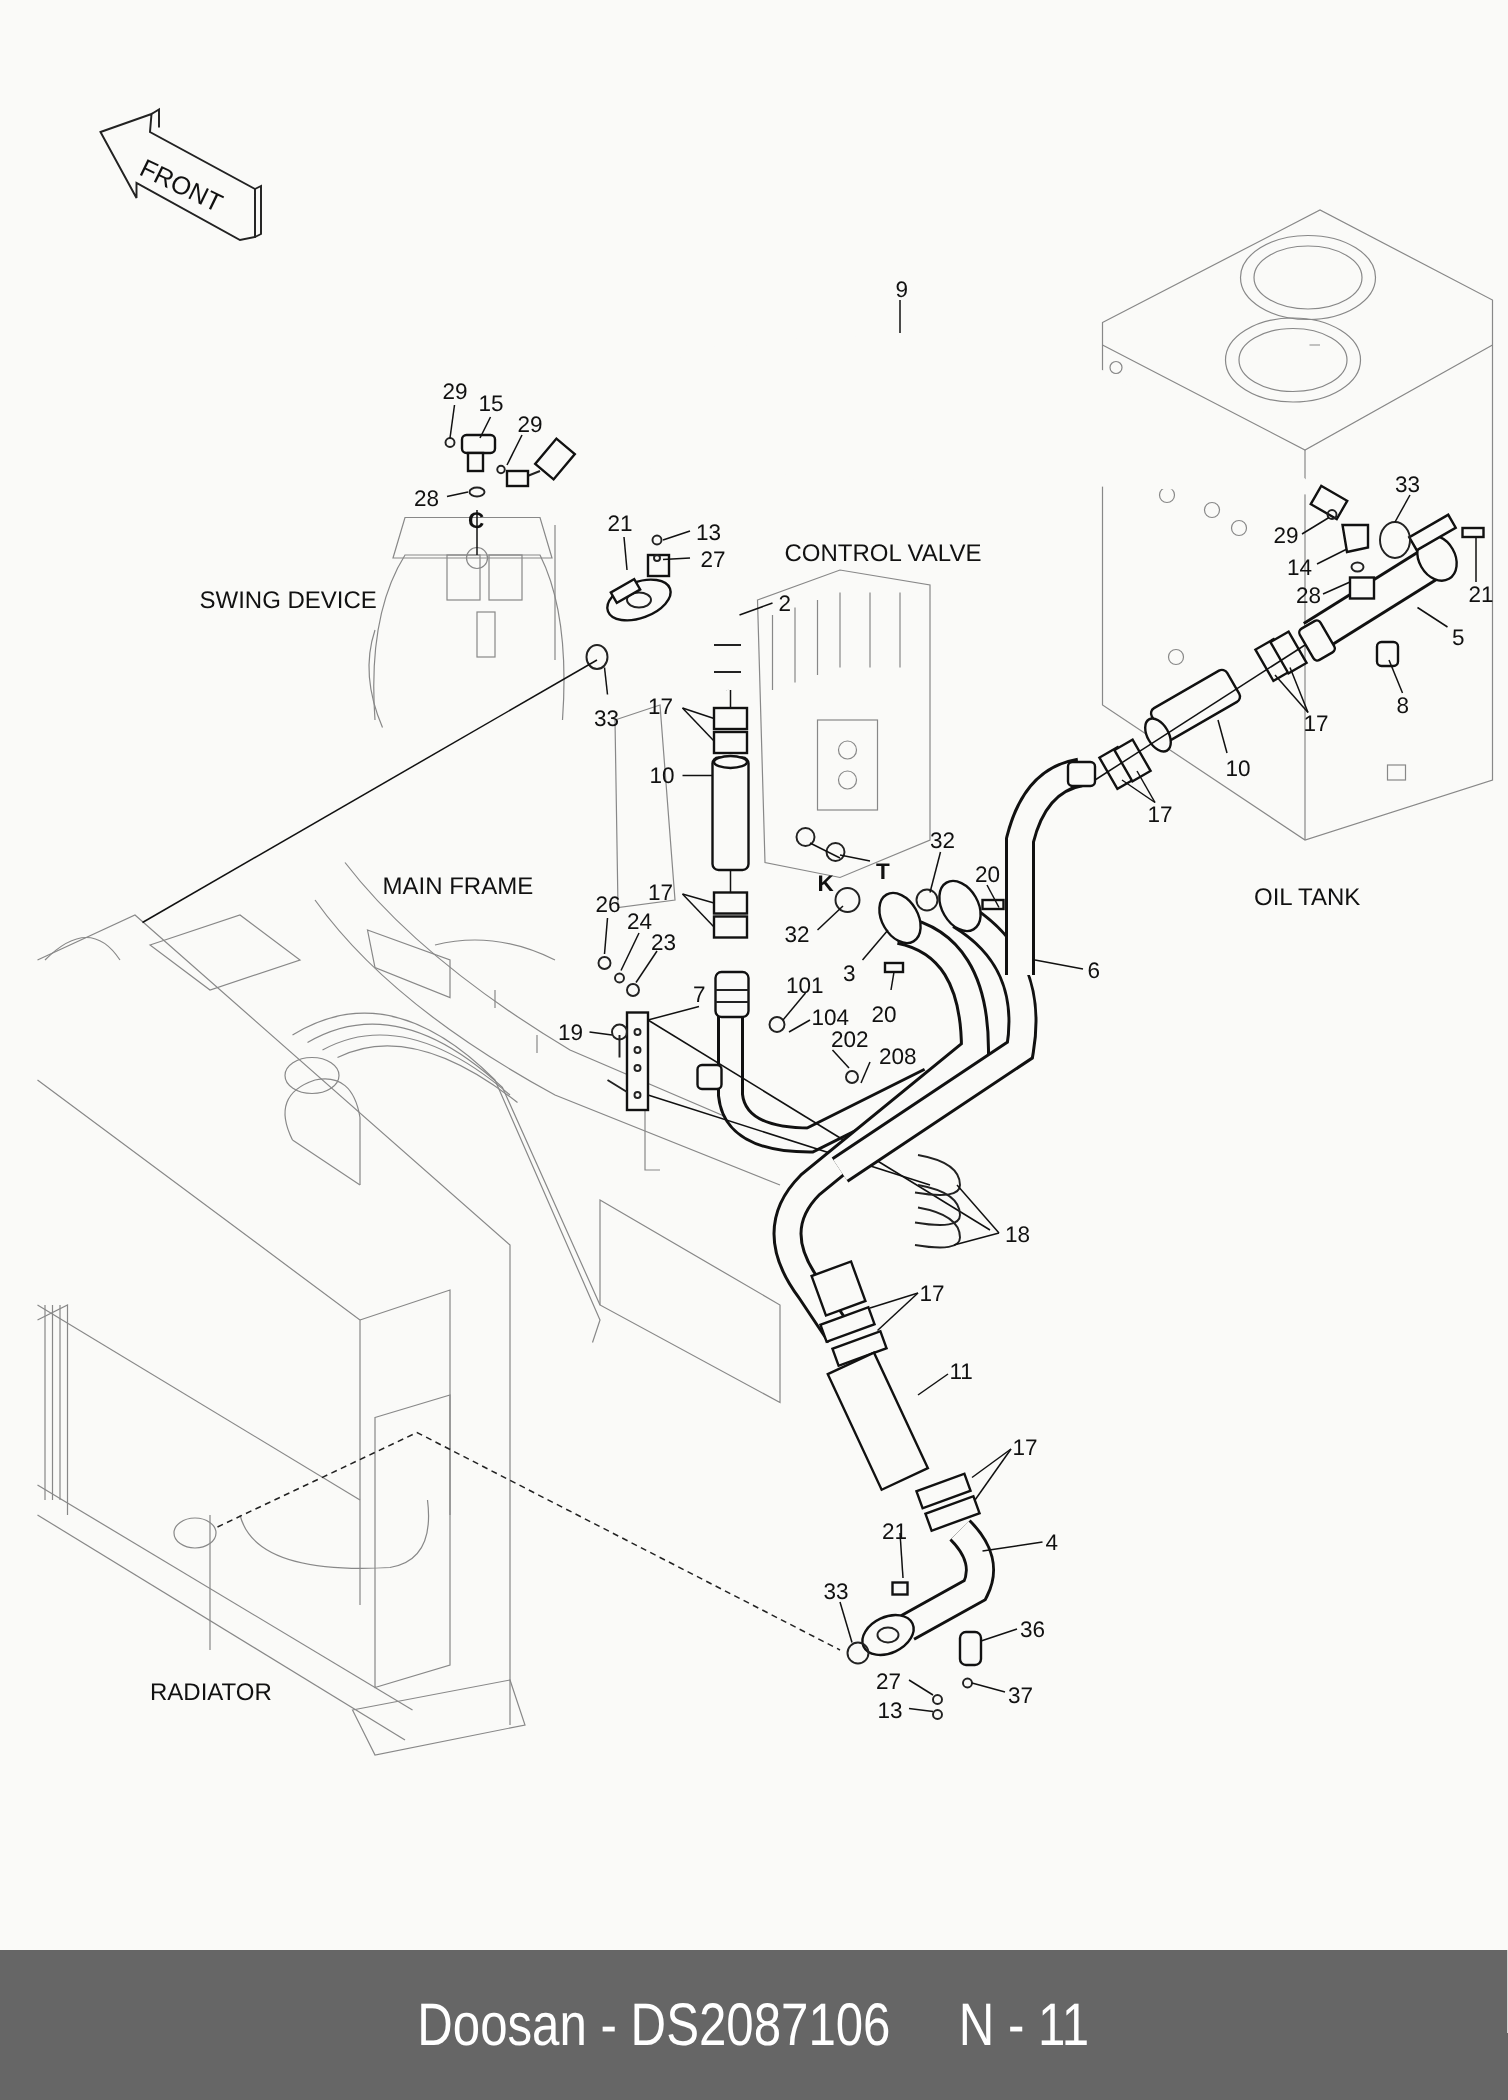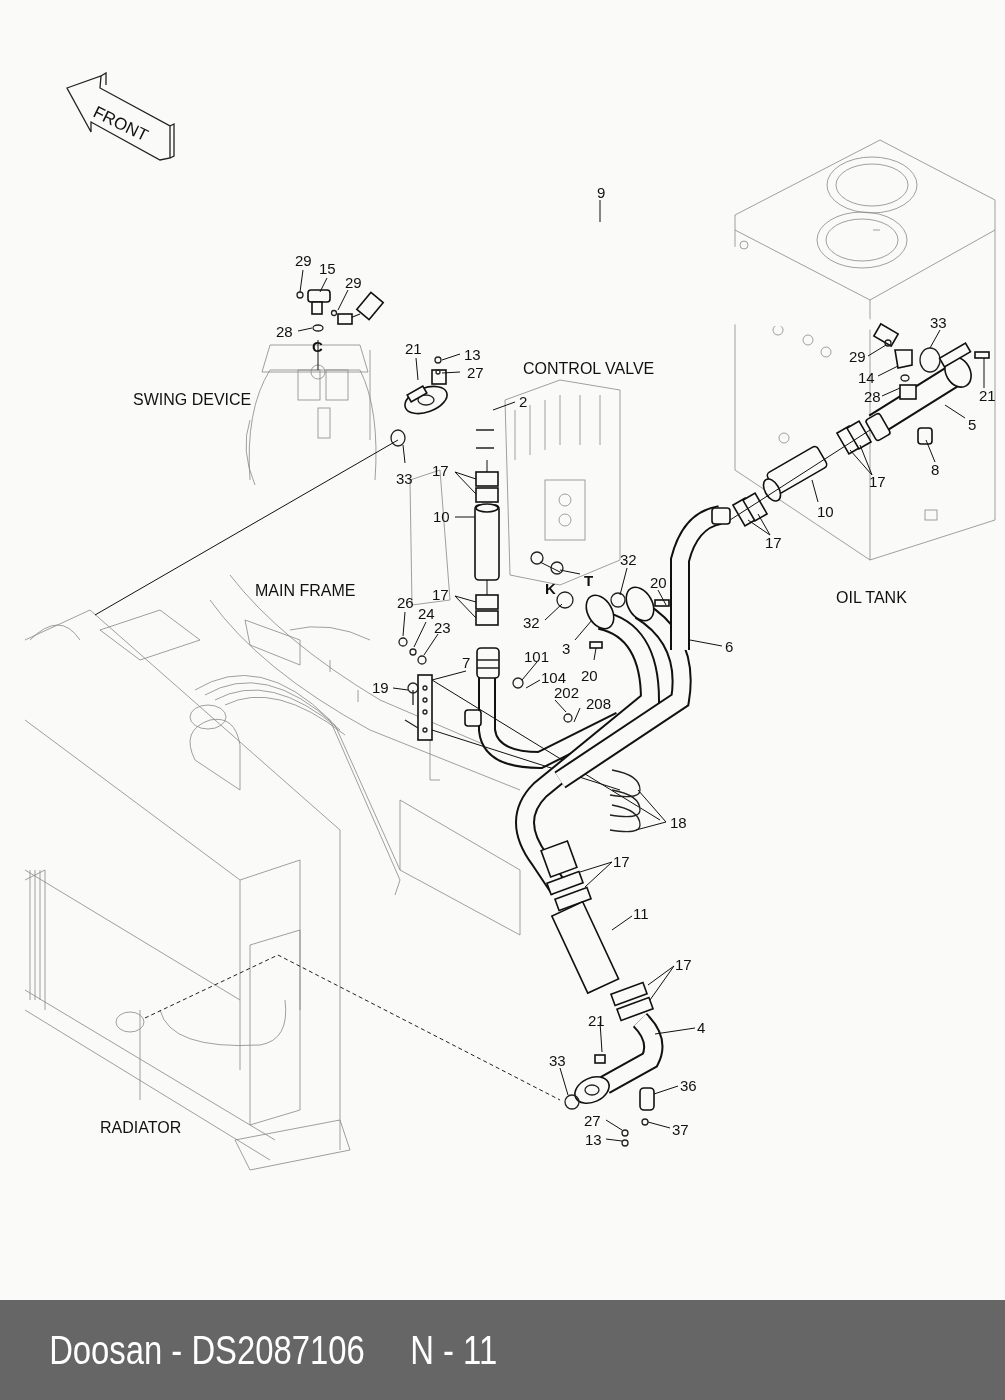--- a/index.html
+++ b/index.html
@@ -7,21 +7,21 @@
   #diagram { position: absolute; left: 0; top: 0; width: 1005px; height: 1300px; }
   #diagram text { font-family: "Liberation Sans", sans-serif; fill: #111; }
   .callout { font-size: 15px; }
   .section { font-size: 16px; }
   .port { font-size: 15px; font-weight: bold; }
   .thin { stroke: #888; stroke-width: 0.8; fill: none; }
   .med { stroke: #222; stroke-width: 1.3; fill: none; }
   .pipe { stroke: #111; stroke-width: 1.6; fill: #fafaf8; }
   .leader { stroke: #111; stroke-width: 1; fill: none; }
   .dash { stroke: #222; stroke-width: 1; stroke-dasharray: 4 3; fill: none; }
-  .footer { position: absolute; left: 0; top: 1300px; width: 1005px; height: 100px; background: #666666; display: flex; align-items: center; }
+  .footer { position: absolute; left: 0; top: 1300px; width: 1005px; height: 100px; background: #666666; display: flex; align-items: center; justify-content: center; }
   .footer-text { color: #ffffff; font-size: 40px; font-family: "Liberation Sans", sans-serif; letter-spacing: 0; transform: scaleX(0.82); white-space: pre; }
   .footer-text span { display: inline-block; }
 </style>
 </head>
 <body>
 
 <svg id="diagram" viewBox="0 0 1005 1300" xmlns="http://www.w3.org/2000/svg">
 
   <g>
     <polygon class="med" points="67,88 101,76 100,88 170,126 170,158 160,160 91,122 91,132" fill="#fafaf8"></polygon>

